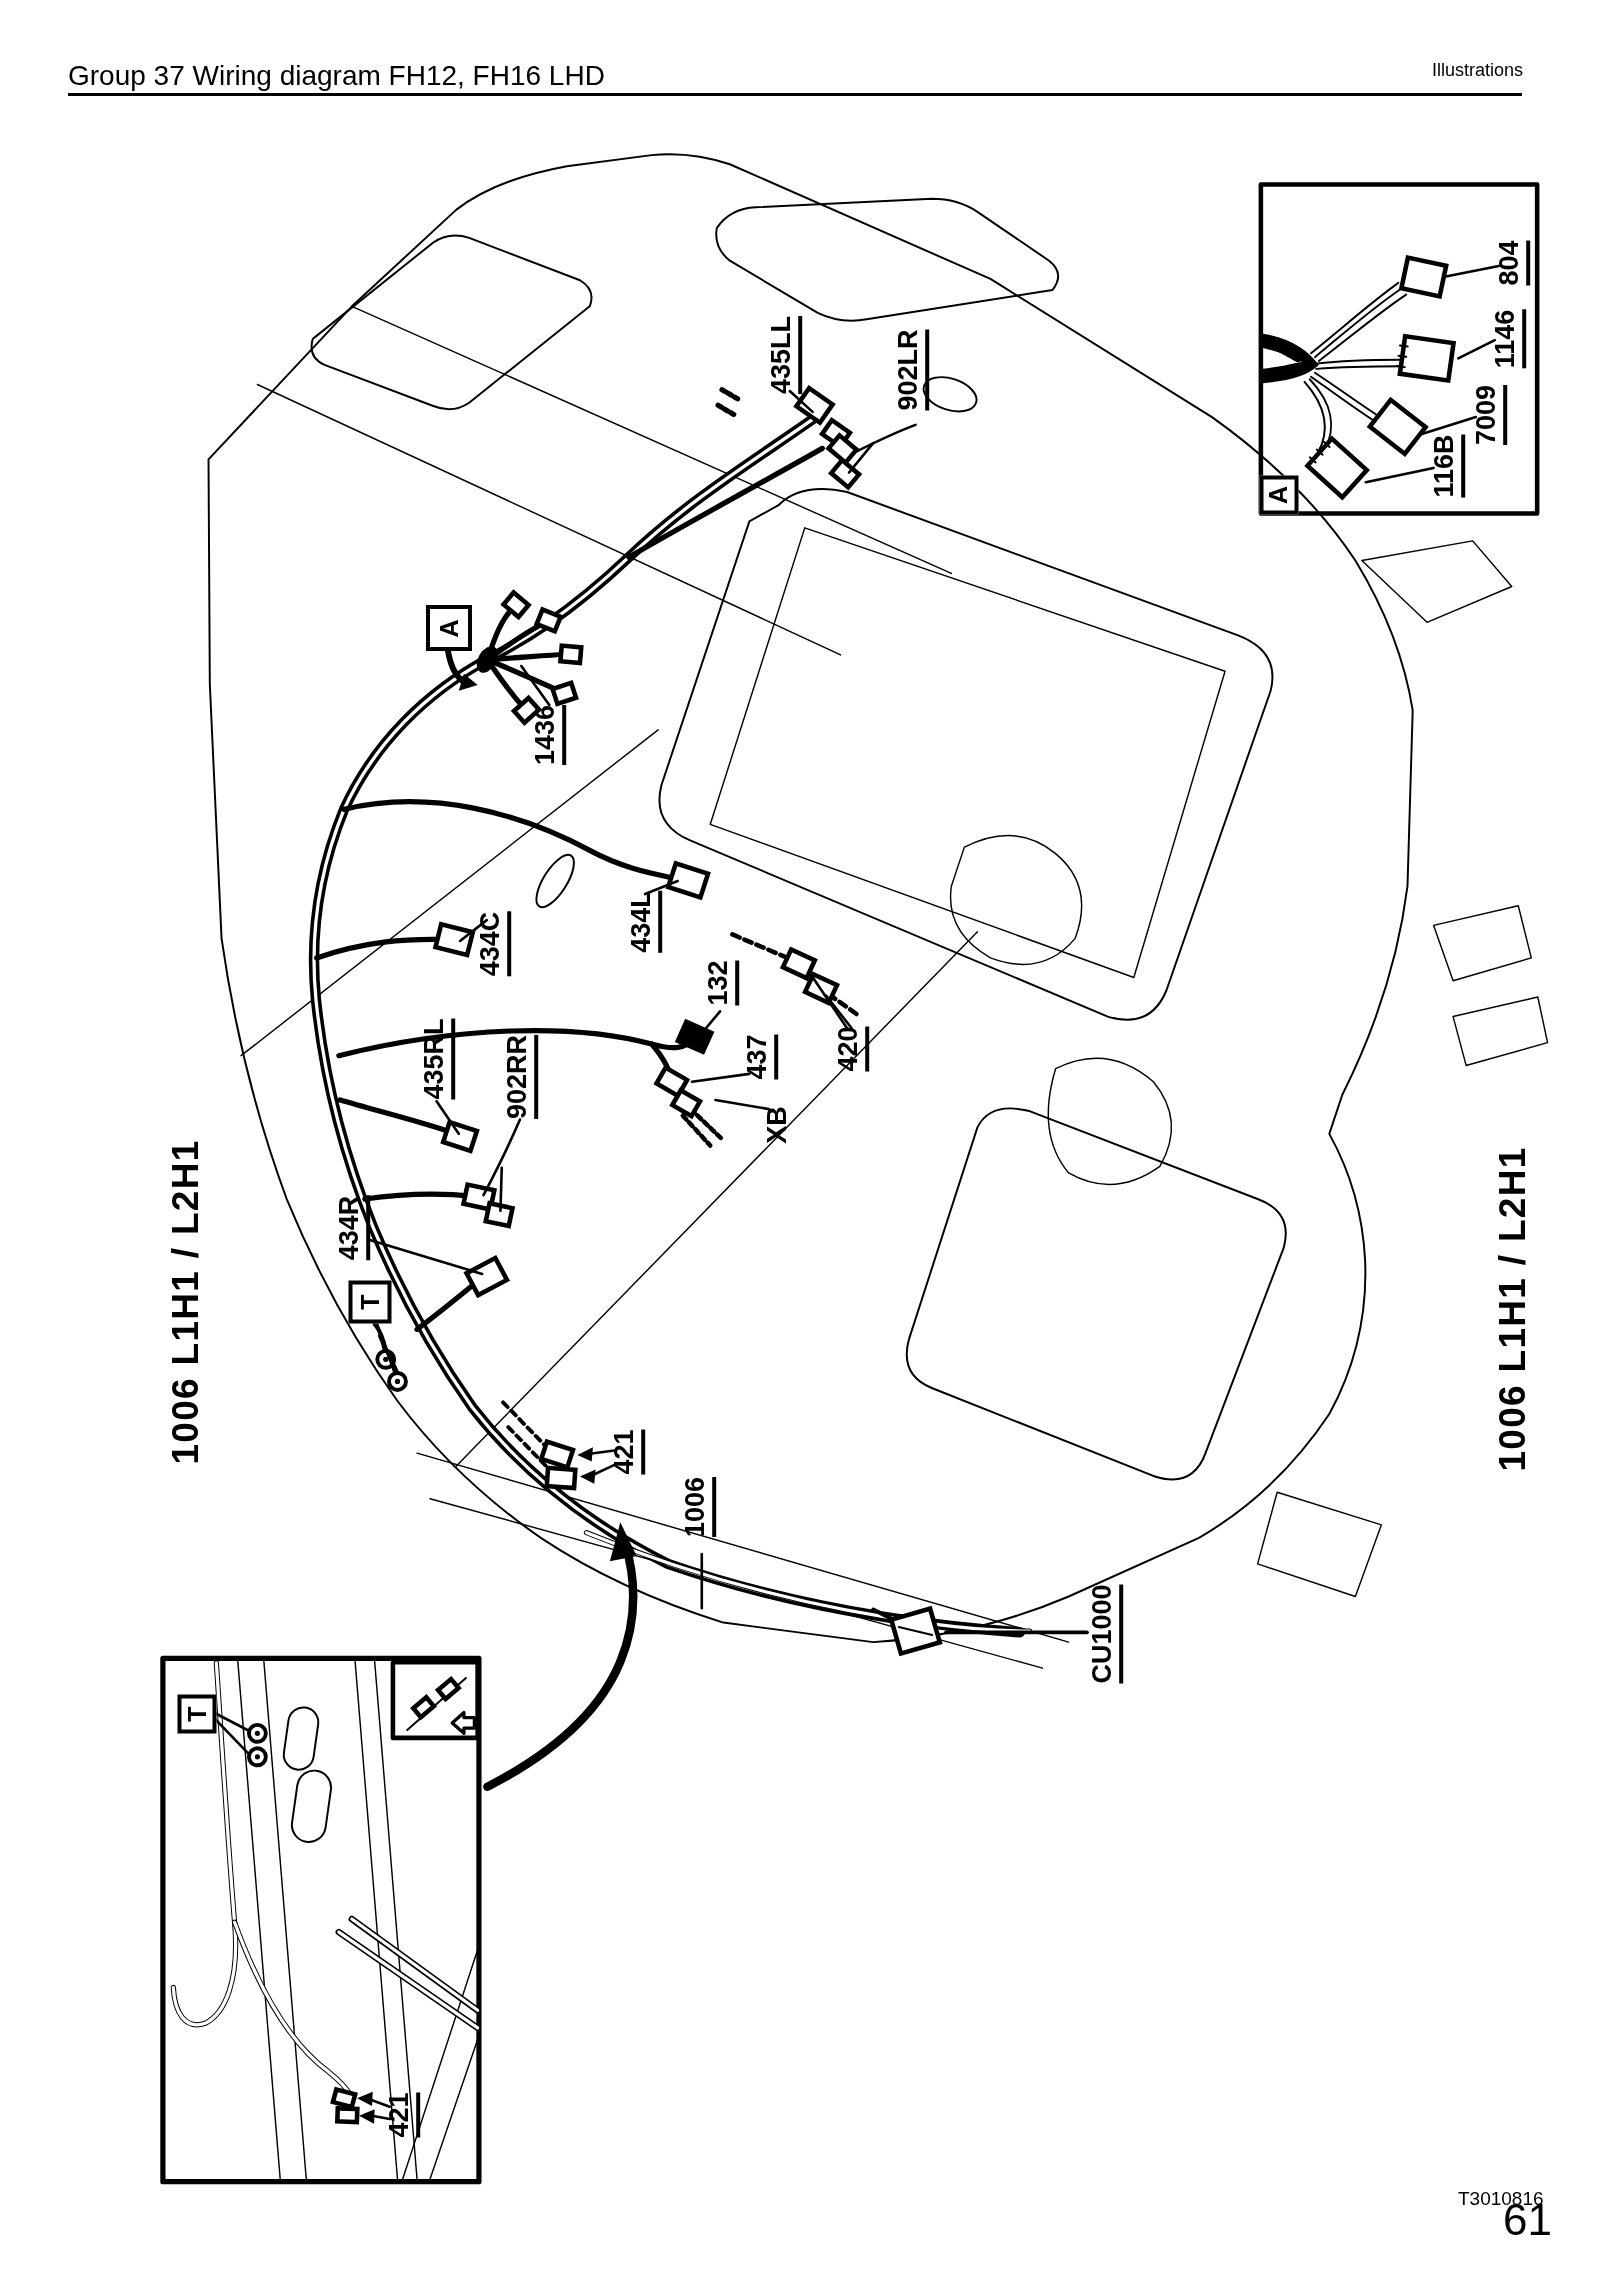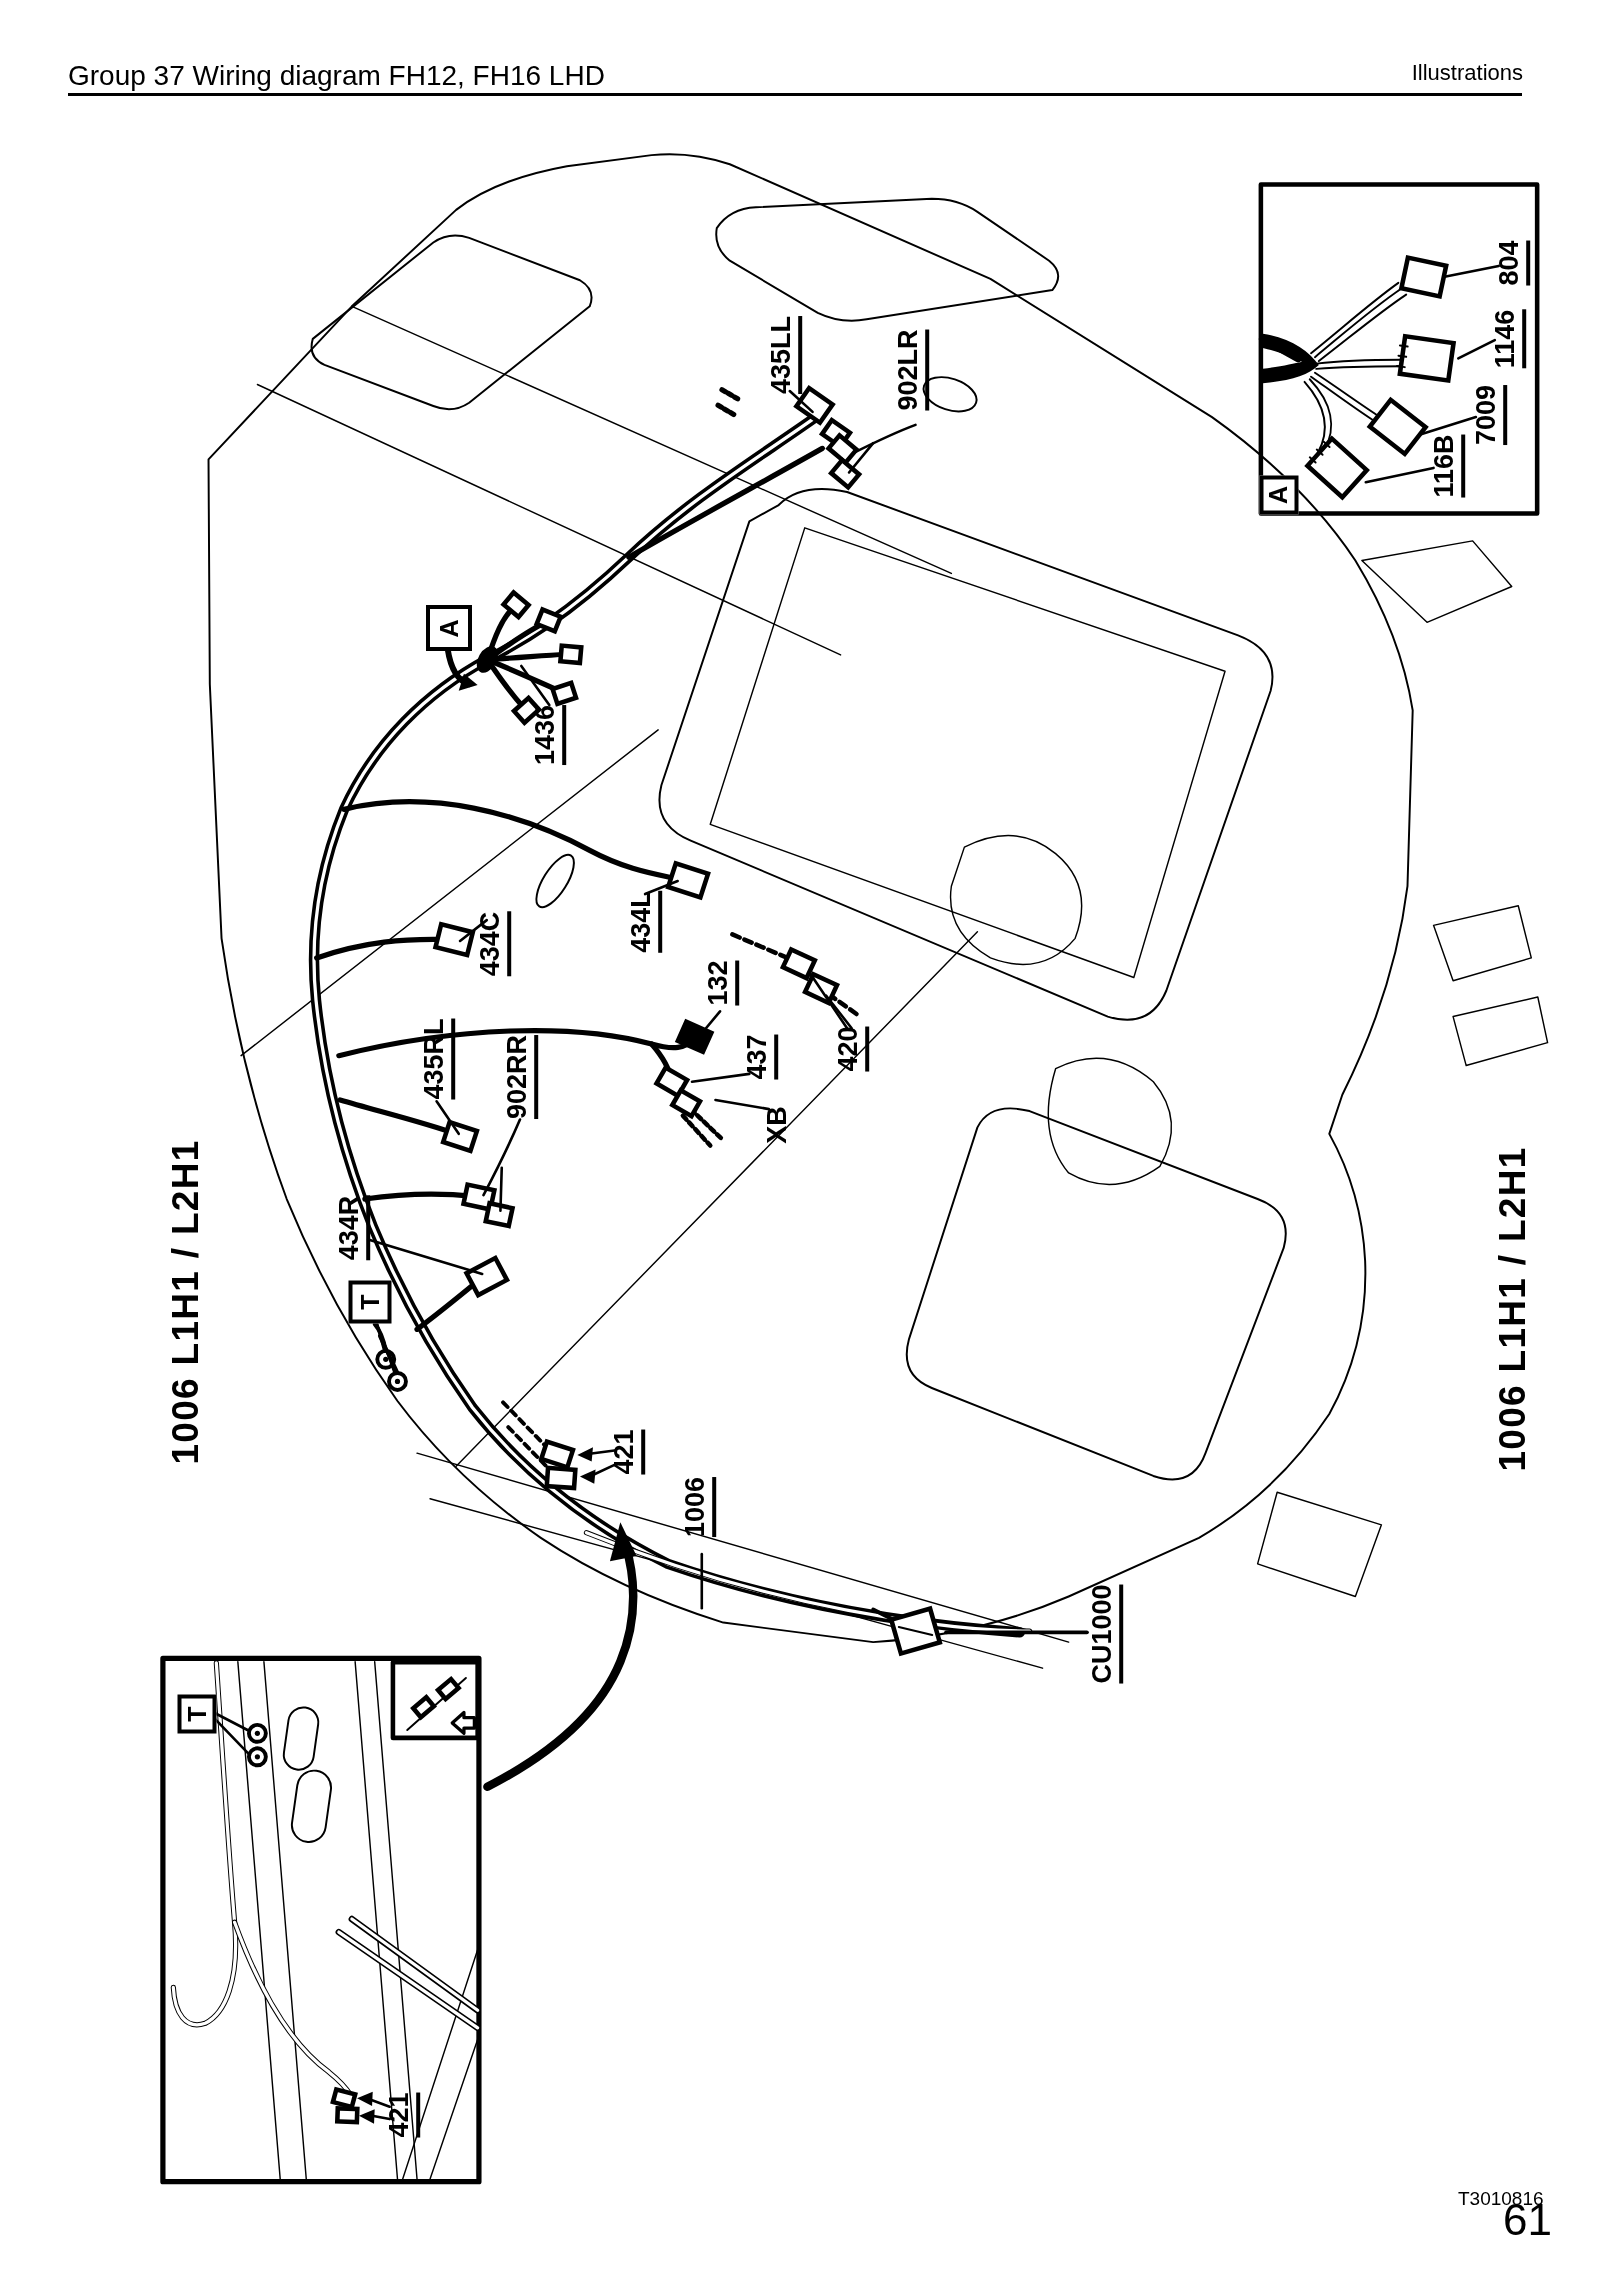--- a/index.html
+++ b/index.html
@@ -1,20 +1,20 @@
 <!DOCTYPE html>
 <html style="font-size:10.4px"><head>
 <meta charset="utf-8">
 <style>
   html,body{margin:0;padding:0;background:#fff;}
   body{width:1616px;height:2284px;position:relative;overflow:hidden;
        font-family:"Liberation Sans",sans-serif;color:#000;}
   .abs{position:absolute;}
   #header-left{left:68px;top:60px;font-size:28px;}
-  #header-right{top:60px;right:93px;font-size:22px;}
+  #header-right{top:60px;right:93px;font-size:18px;}
   #header-rule{left:68px;top:93px;width:1454px;height:3.3px;background:#000;}
   #footer-ref{left:1458px;top:2188px;font-size:19px;}
   #footer-page{left:1503px;top:2195px;font-size:44px;}
   .side-title{font-weight:bold;font-size:37px;letter-spacing:1.3px;white-space:nowrap;
               transform:translate(-50%,-50%) rotate(-90deg);}
   #side-title-left{left:186px;top:1302px;}
   #side-title-right{left:1513px;top:1309px;}
   #figure-svg{left:0;top:0;}
   #callout-layer{left:0;top:0;width:1616px;height:2284px;pointer-events:none;}
   .callout{position:absolute;font-weight:bold;font-size:27px;white-space:nowrap;

